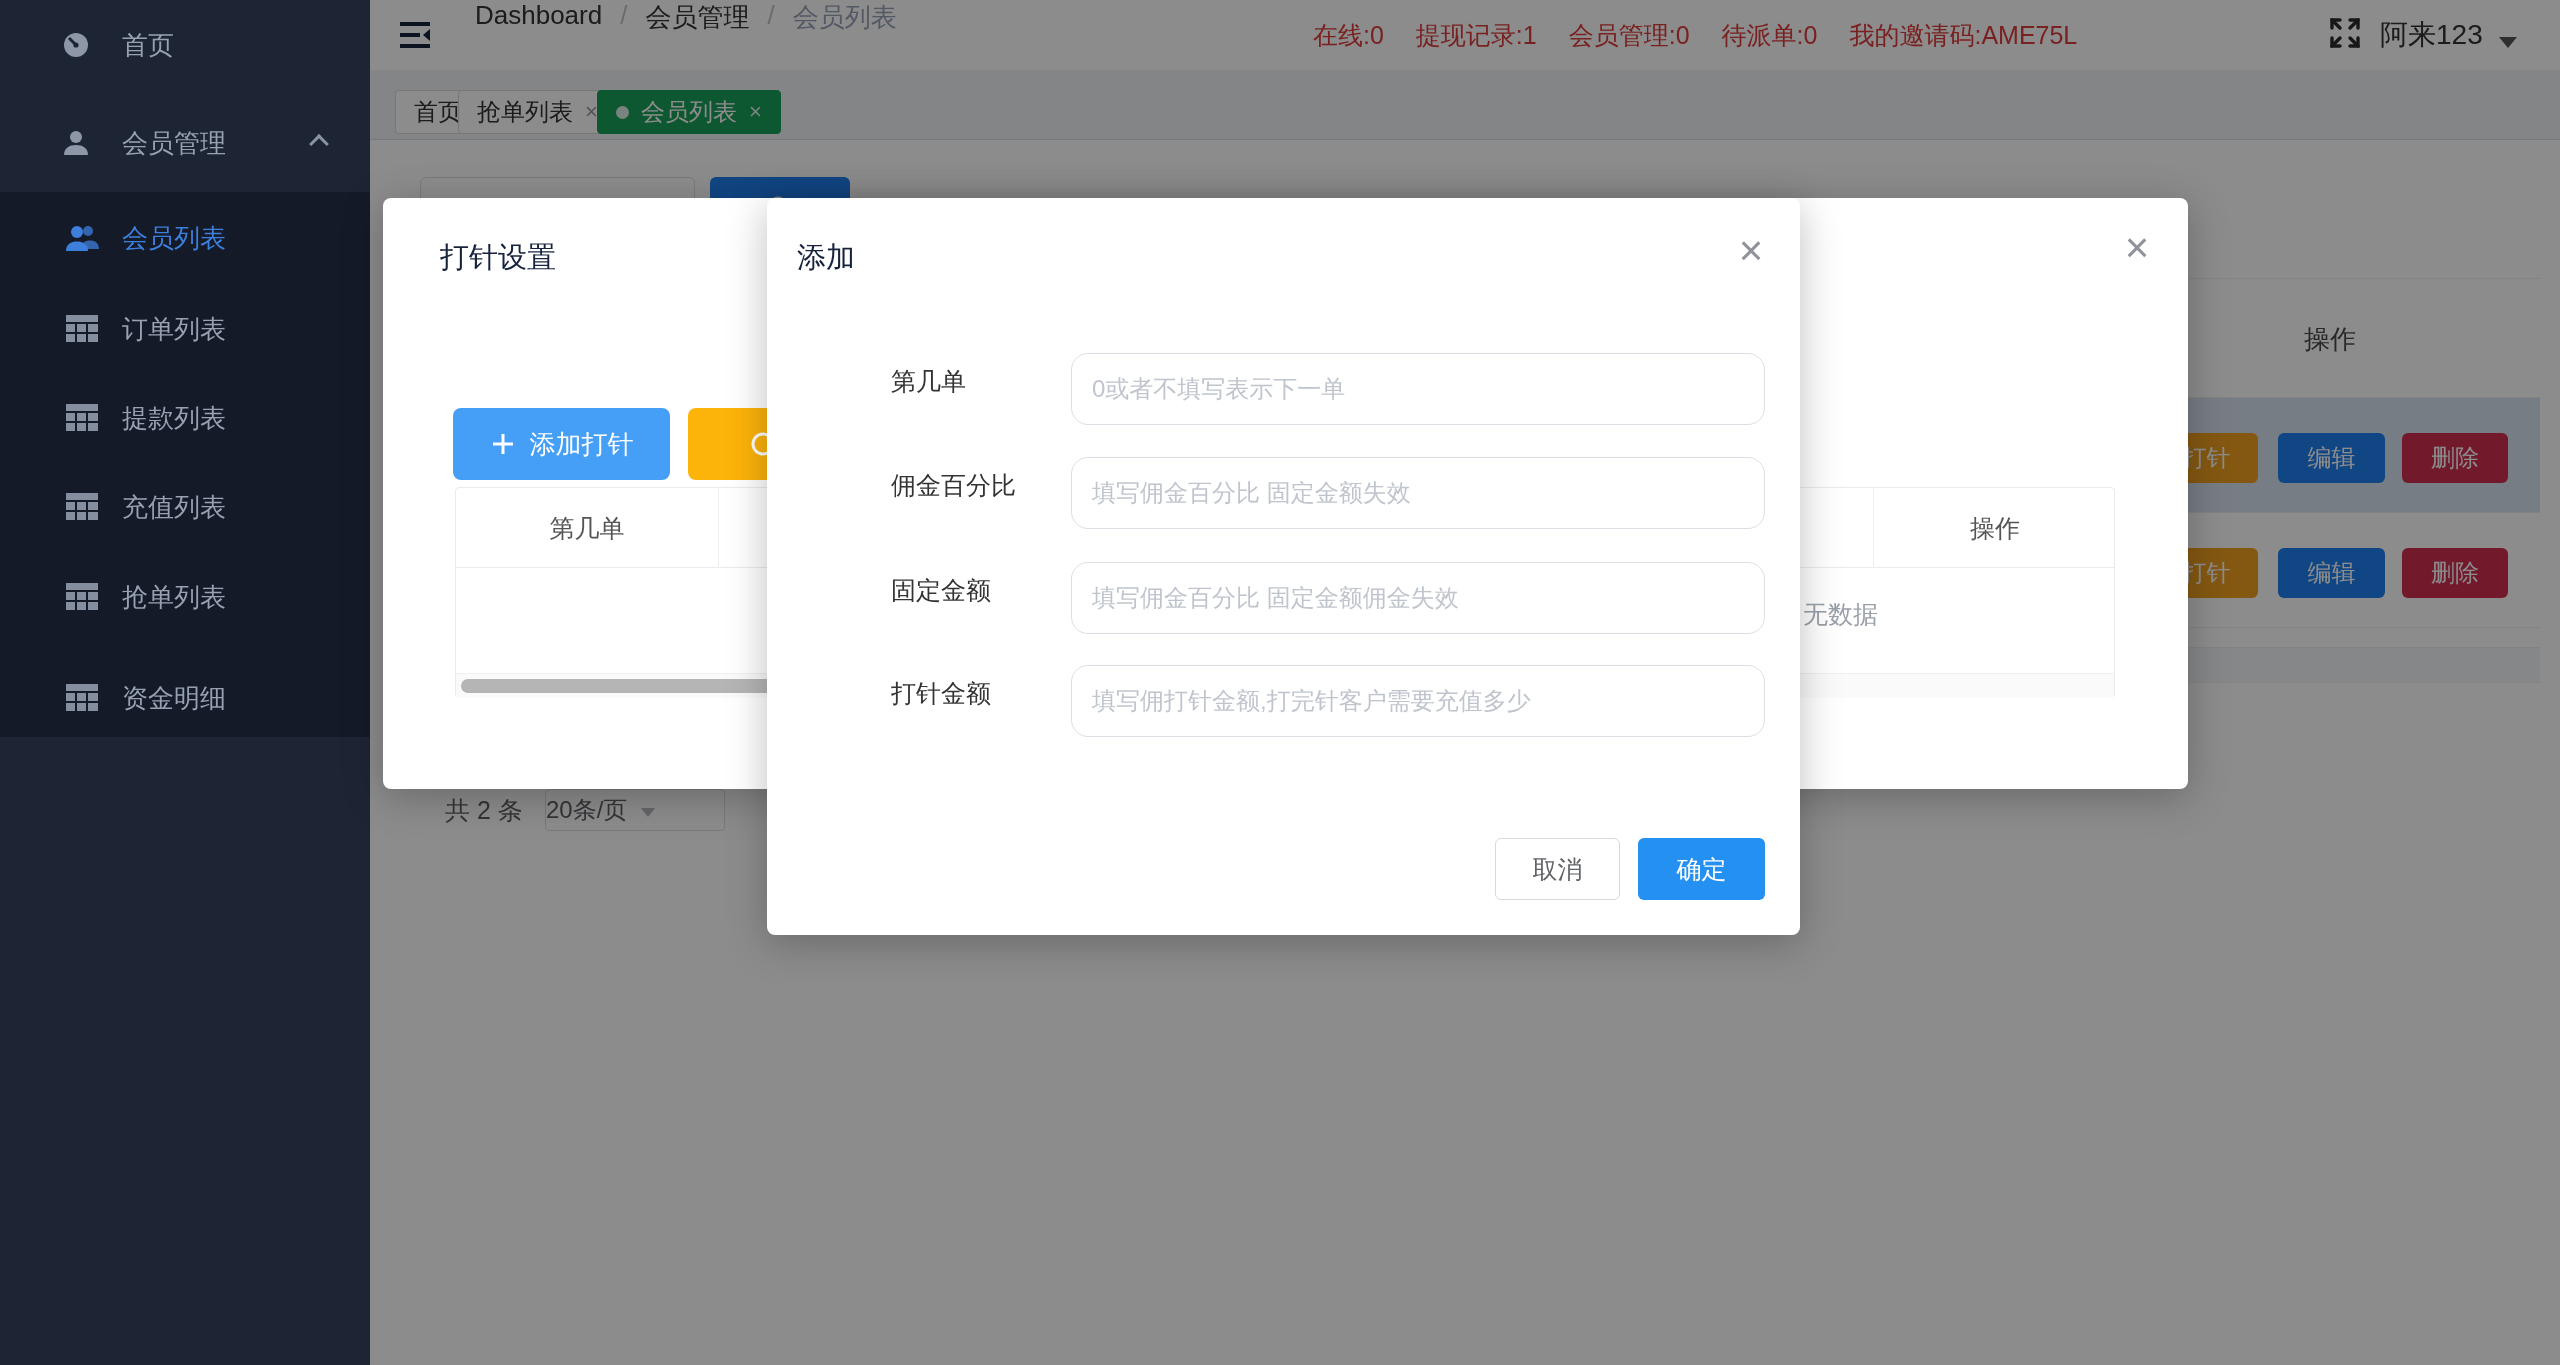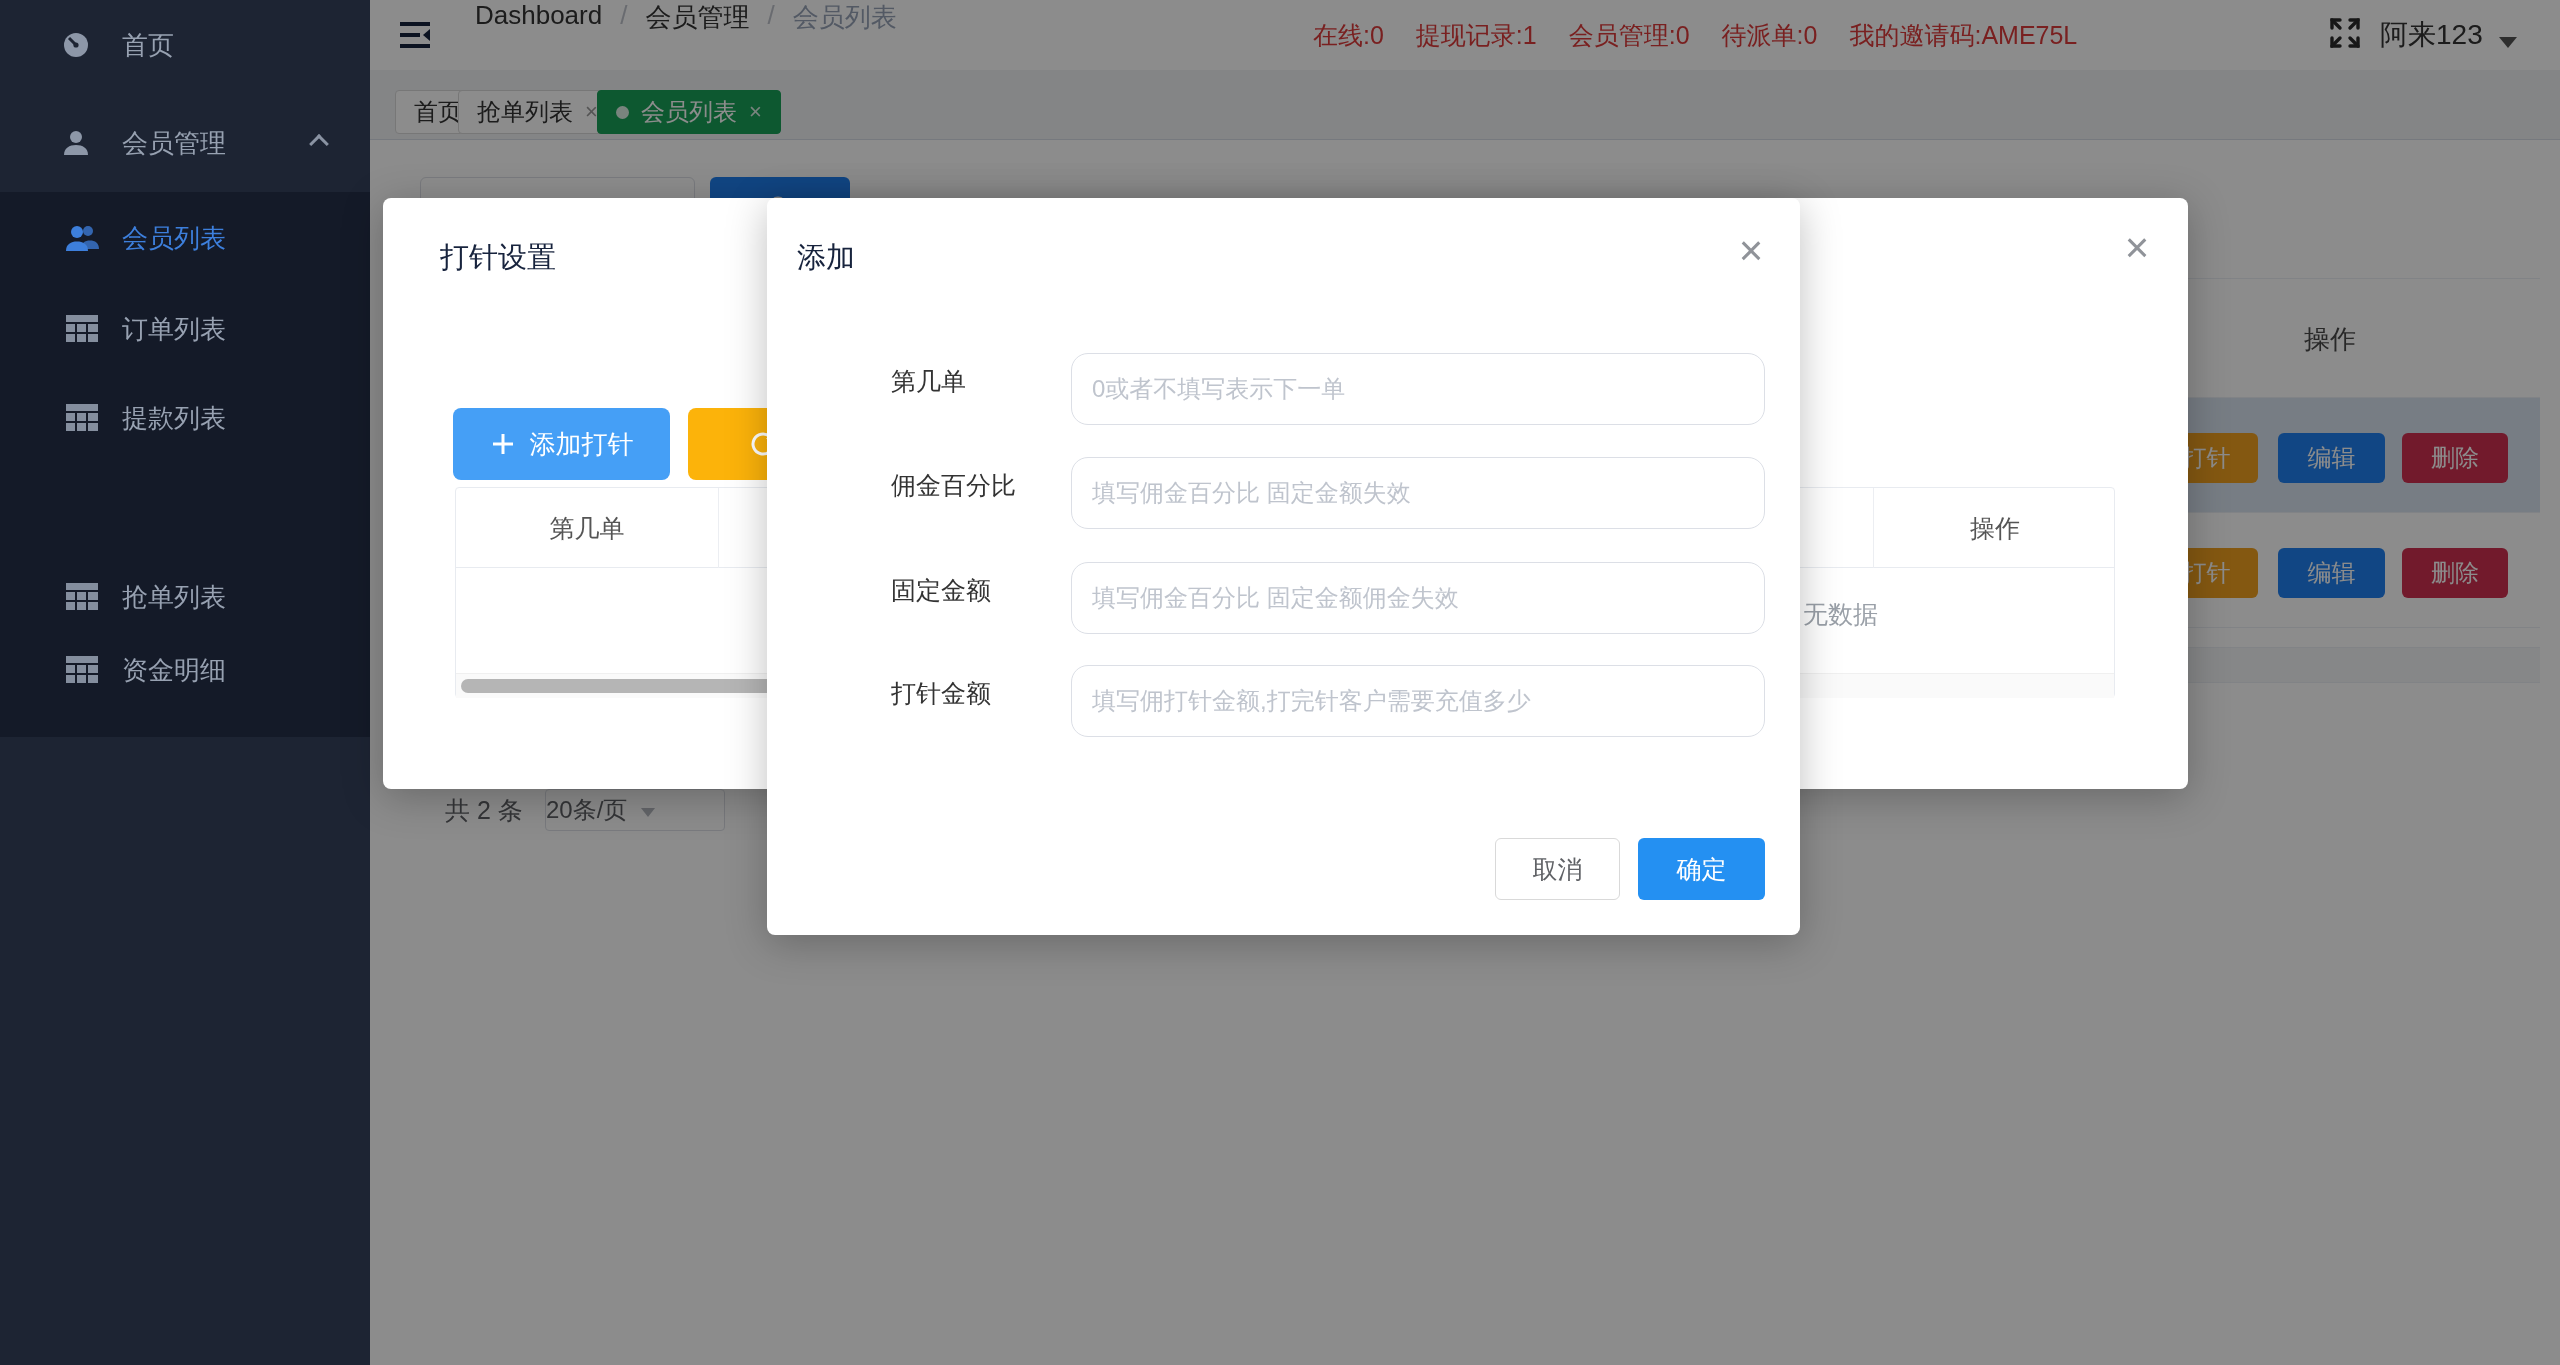--- a/index.html
+++ b/index.html
@@ -150,37 +150,51 @@
             <rect x="11" y="9" width="9" height="8" fill="currentColor"></rect>
             <rect x="22" y="9" width="10" height="8" fill="currentColor"></rect>
             <rect x="0" y="19" width="9" height="8" fill="currentColor"></rect>
             <rect x="11" y="19" width="9" height="8" fill="currentColor"></rect>
             <rect x="22" y="19" width="10" height="8" fill="currentColor"></rect>
           </svg>
       </span>
       <span class="s-label">提款列表</span>
     </div>
 
+    <div class="sub-item" style="top:475px;">
+      <span class="s-icon">
+        <svg width="32" height="28" viewBox="0 0 32 28">
+            <rect x="0" y="0" width="32" height="7" fill="currentColor"></rect>
+            <rect x="0" y="9" width="9" height="8" fill="currentColor"></rect>
+            <rect x="11" y="9" width="9" height="8" fill="currentColor"></rect>
+            <rect x="22" y="9" width="10" height="8" fill="currentColor"></rect>
+            <rect x="0" y="19" width="9" height="8" fill="currentColor"></rect>
+            <rect x="11" y="19" width="9" height="8" fill="currentColor"></rect>
+            <rect x="22" y="19" width="10" height="8" fill="currentColor"></rect>
+          </svg>
+      </span>
+      <span class="s-label">充值列表</span>
+    </div>
 
     <div class="sub-item" style="top:565px;">
       <span class="s-icon">
         <svg width="32" height="28" viewBox="0 0 32 28">
             <rect x="0" y="0" width="32" height="7" fill="currentColor"></rect>
             <rect x="0" y="9" width="9" height="8" fill="currentColor"></rect>
             <rect x="11" y="9" width="9" height="8" fill="currentColor"></rect>
             <rect x="22" y="9" width="10" height="8" fill="currentColor"></rect>
             <rect x="0" y="19" width="9" height="8" fill="currentColor"></rect>
             <rect x="11" y="19" width="9" height="8" fill="currentColor"></rect>
             <rect x="22" y="19" width="10" height="8" fill="currentColor"></rect>
           </svg>
       </span>
       <span class="s-label">抢单列表</span>
     </div>
 
-    <div class="sub-item" style="top:638px;">
+    <div class="sub-item" style="top:666px;">
       <span class="s-icon">
         <svg width="32" height="28" viewBox="0 0 32 28">
             <rect x="0" y="0" width="32" height="7" fill="currentColor"></rect>
             <rect x="0" y="9" width="9" height="8" fill="currentColor"></rect>
             <rect x="11" y="9" width="9" height="8" fill="currentColor"></rect>
             <rect x="22" y="9" width="10" height="8" fill="currentColor"></rect>
             <rect x="0" y="19" width="9" height="8" fill="currentColor"></rect>
             <rect x="11" y="19" width="9" height="8" fill="currentColor"></rect>
             <rect x="22" y="19" width="10" height="8" fill="currentColor"></rect>
           </svg>

